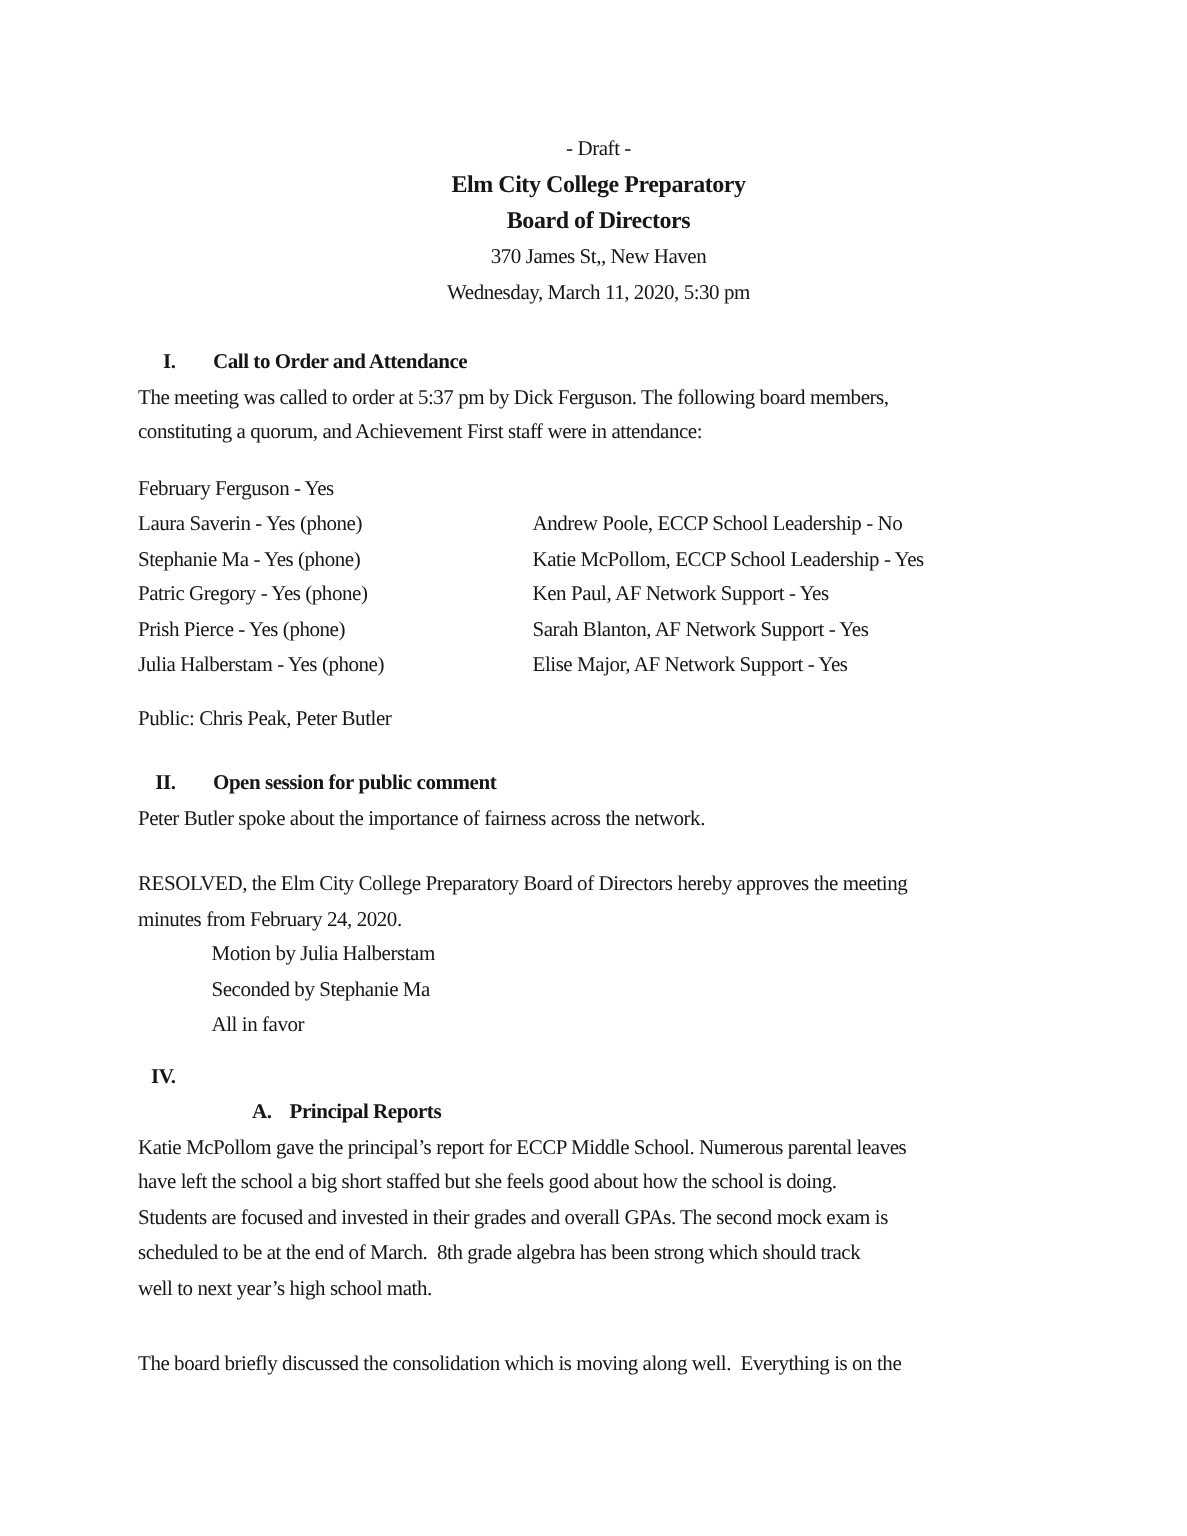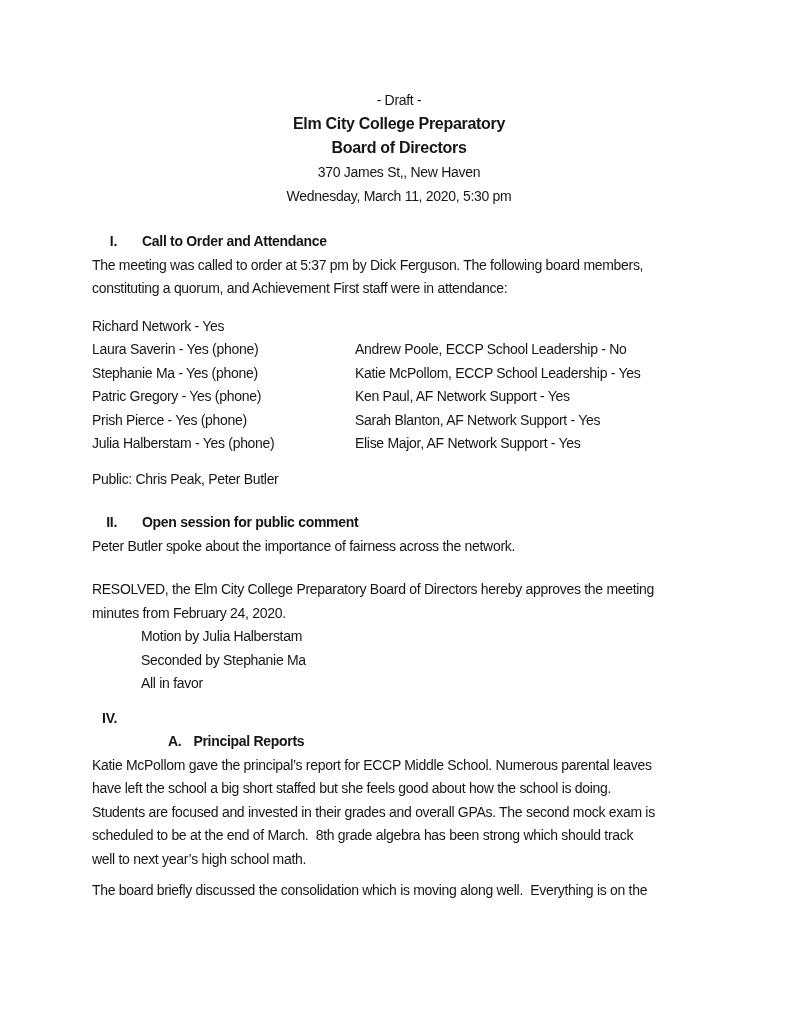--- a/index.html
+++ b/index.html
@@ -7,21 +7,21 @@
     padding: 0;
     background: #ffffff;
   }
   .page {
     position: relative;
     width: 791px;
     height: 1024px;
     background: #ffffff;
     box-sizing: border-box;
     padding: 88px 85px 0 92px;
-    font-family: Liberation Sans, sans-serif;
+    font-family: Liberation Serif, serif;
     font-size: 14px;
     line-height: 23.5px;
     letter-spacing: -0.3px;
     color: #161616;
     overflow: hidden;
   }
   .doc-header { text-align: center; line-height: 24px; }
   .doc-header .line { white-space: pre; }
   .doc-header .title { font-weight: bold; font-size: 16px; }
 
@@ -50,21 +50,21 @@
   .motion-lines { margin-left: 49px; }
   .motion-lines div { white-space: pre; }
 
   .sub-heading { display: flex; font-weight: bold; }
   .sub-heading .sub-label {
     margin-left: 76px;
     flex: 0 0 auto;
   }
   .sub-heading .sub-text { margin-left: 12px; }
 
-  .para2 { margin-top: 8px; }
+  .para2 { margin-top: 27px; }
 </style>
 </head>
 <body>
 
 <div class="page">
 
   <header class="doc-header">
     <div class="line">- Draft -</div>
     <div class="line title">Elm City College Preparatory</div>
     <div class="line title">Board of Directors</div>
@@ -76,21 +76,21 @@
     <div class="sec-heading">
       <span class="num">I.</span>
       <span class="ht">Call to Order and Attendance</span>
     </div>
     <p class="para">The meeting was called to order at 5:37 pm by Dick Ferguson. The following board members,
 constituting a quorum, and Achievement First staff were in attendance:</p>
   </section>
 
   <div class="attendance">
     <div class="att-row">
-      <span class="att-left">Richard Network - Yes</span>
+      <span class="att-left">February Ferguson - Yes</span>
       <span class="att-right"></span>
     </div>
     <div class="att-row">
       <span class="att-left">Laura Saverin - Yes (phone)</span>
       <span class="att-right">Andrew Poole, ECCP School Leadership - No</span>
     </div>
     <div class="att-row">
       <span class="att-left">Stephanie Ma - Yes (phone)</span>
       <span class="att-right">Katie McPollom, ECCP School Leadership - Yes</span>
     </div>

